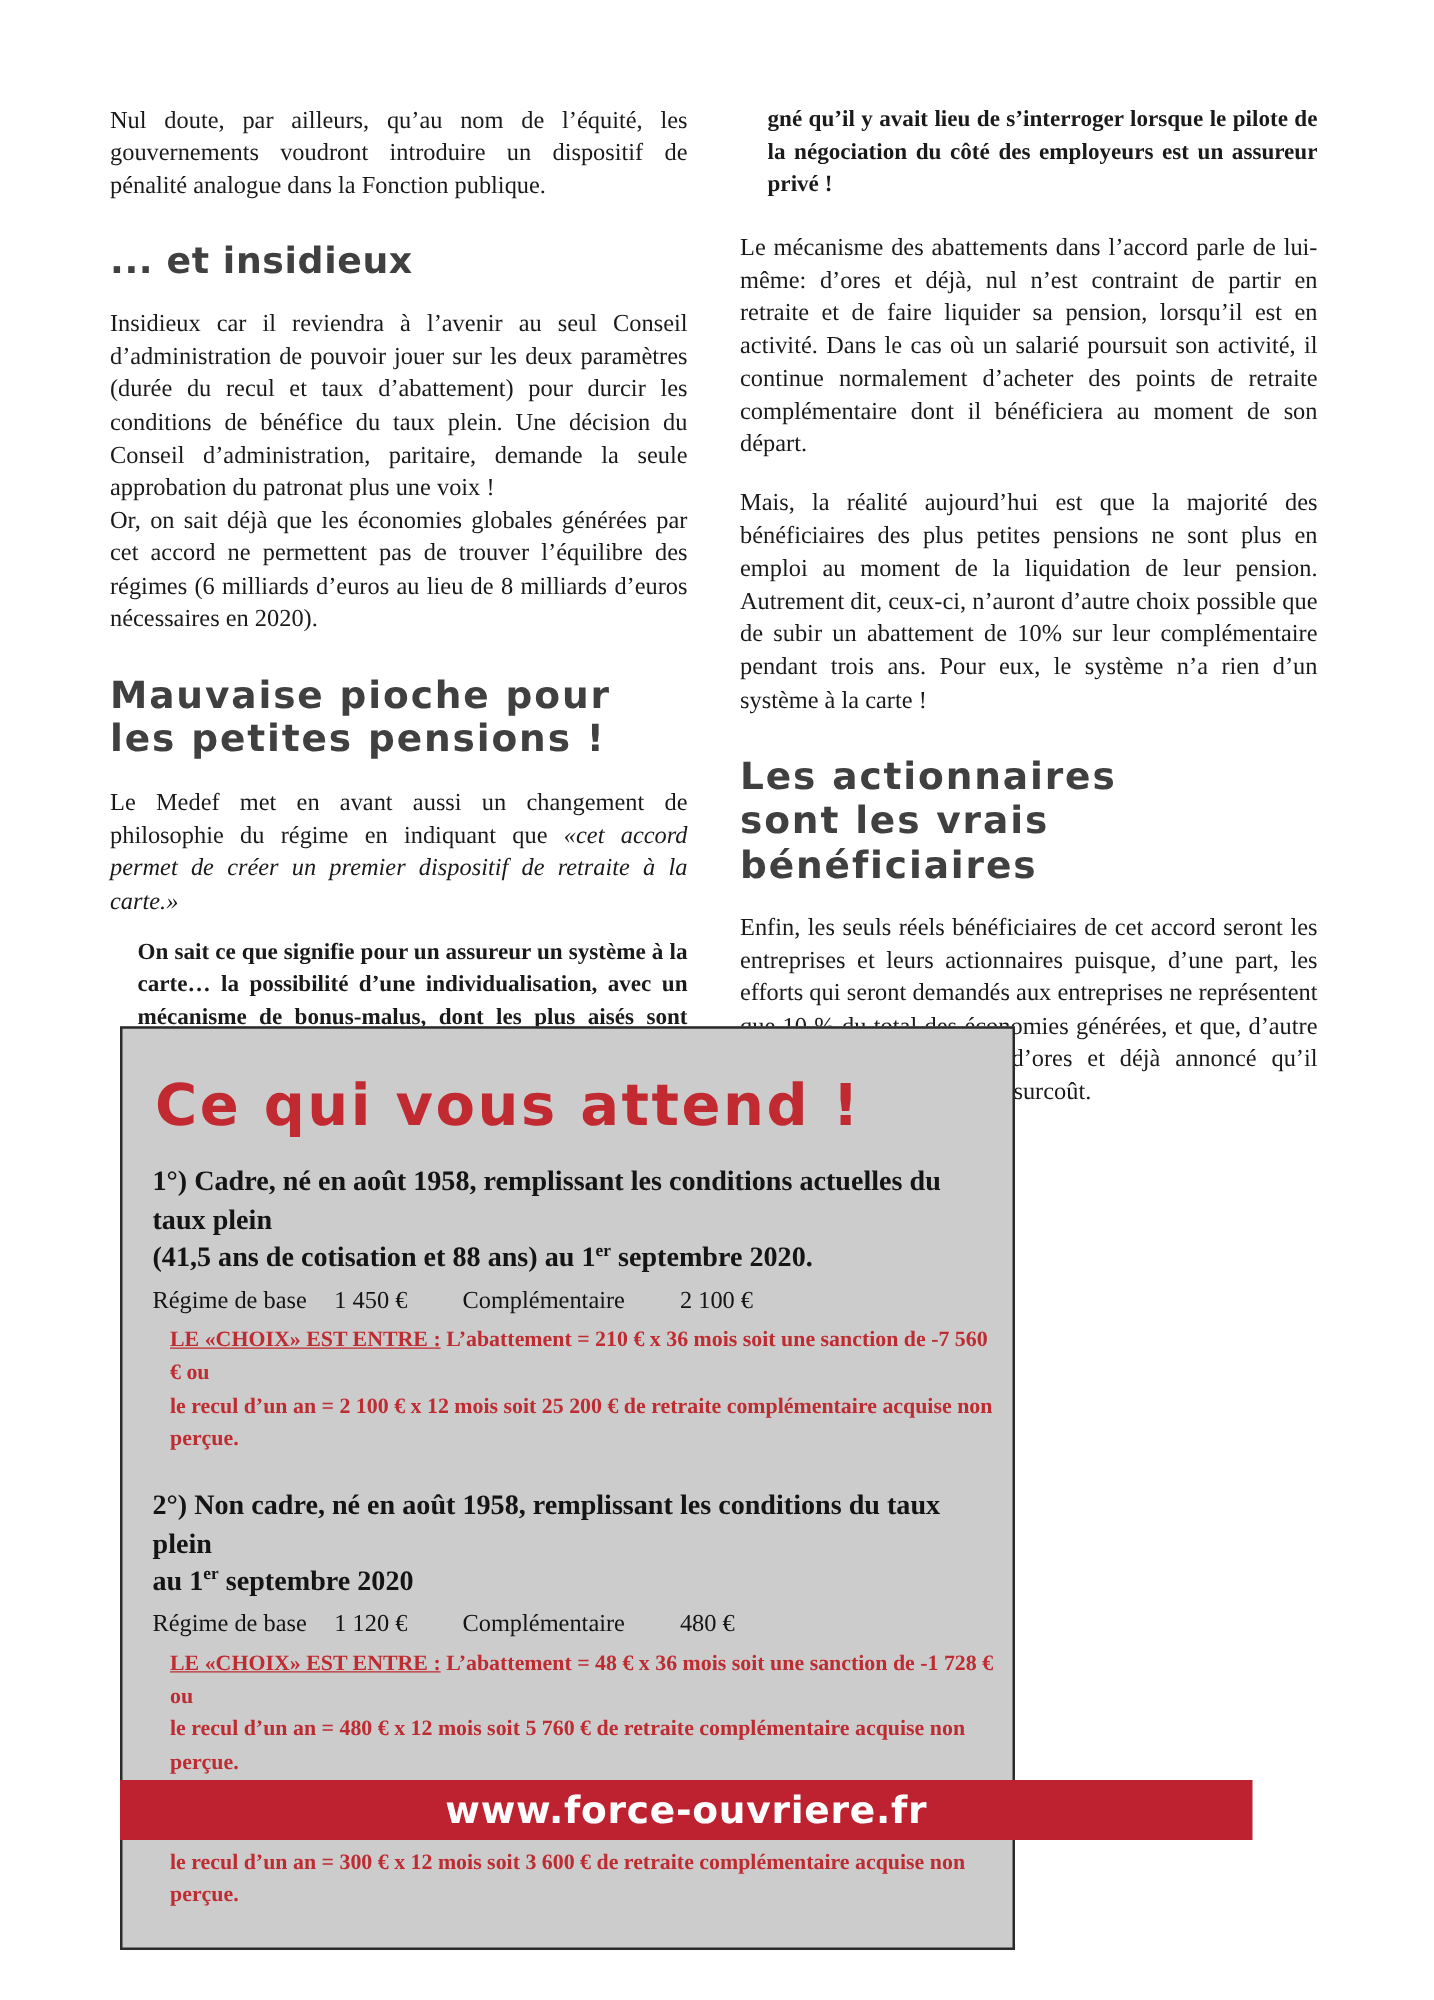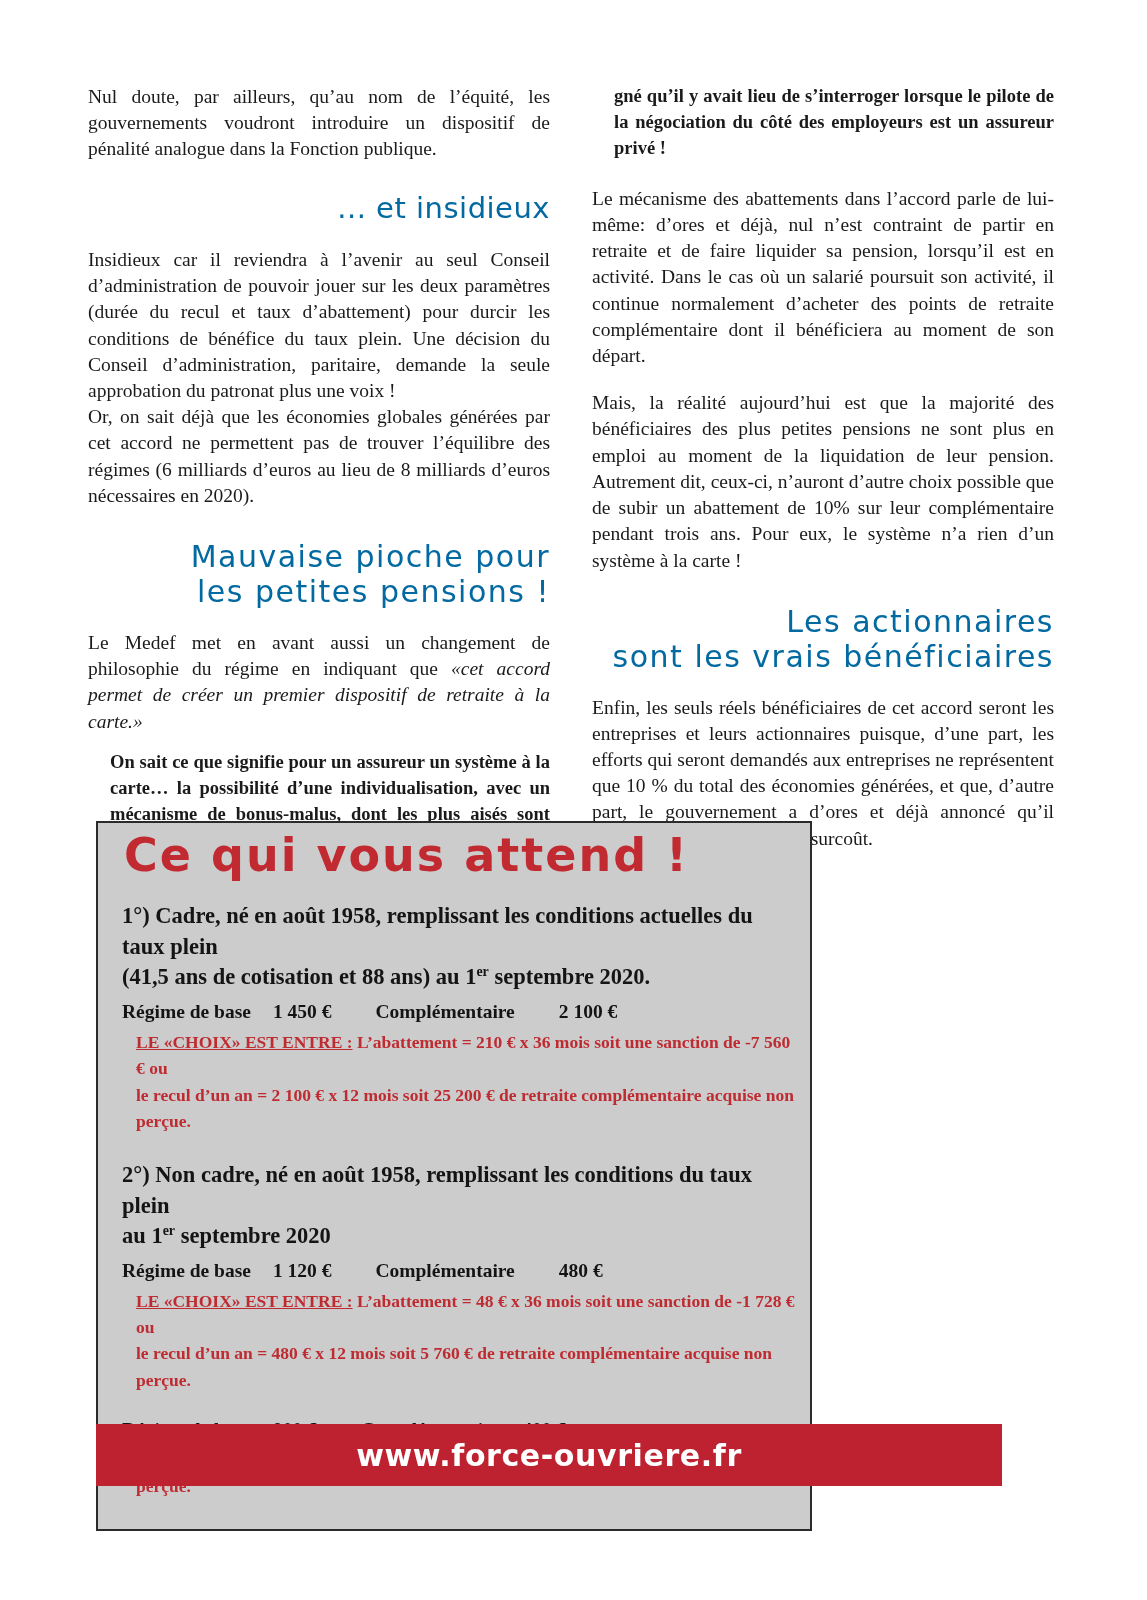--- a/index.html
+++ b/index.html
@@ -48,24 +48,24 @@
     line-height: 1.4;
     font-weight: bold;
     text-align: justify;
   }
   .indent-quote {
     padding-left: 22px;
   }
 
   
   .redhead {
-    color: #0369a1;
+    color: #404040;
     font-family: "DejaVu Sans", "Liberation Sans", sans-serif;
-    font-weight: normal;
-    text-align: right;
+    font-weight: bold;
+    text-align: left;
     letter-spacing: 0.5px;
     line-height: 1.18;
   }
   .redhead.h-small {
     font-size: 29px;
     margin: 28px 0 22px 0;
   }
   .redhead.h-big {
     font-size: 30px;
     margin: 30px 0 20px 0;
@@ -75,42 +75,42 @@
 
   
   .panel {
     position: absolute;
     left: 96px;
     top: 821px;
     width: 716px;
     background: #CCCCCC;
     border: 2px solid #2b2b2b;
     box-sizing: border-box;
-    padding: 6px 14px 22px 14px;
+    padding: 35px 14px 22px 14px;
   }
   .panel-title {
     color: #C12A31;
     font-family: "DejaVu Sans", "Liberation Sans", sans-serif;
     font-weight: bold;
     font-size: 46px;
     letter-spacing: 2px;
     margin: 2px 0 22px 12px;
     line-height: 1.05;
   }
   .case { margin: 0 0 8px 0; }
   .case-head {
     font-weight: bold;
     font-size: 22.5px;
     line-height: 1.36;
     margin: 0 0 8px 10px;
     color: #141414;
   }
   .case-head .ln { display: block; }
   .case-amounts {
-    font-weight: bold;
+    font-weight: normal;
     font-size: 19.5px;
     margin: 0 0 6px 10px;
     color: #141414;
   }
   .case-amounts .sp { display: inline-block; width: 22px; }
   .case-red {
     color: #BE2B31;
     font-weight: bold;
     font-size: 17.5px;
     line-height: 1.5;
@@ -121,21 +121,21 @@
   .case-spacer { height: 18px; }
 
   sup.ord { font-size: 0.62em; vertical-align: super; }
 
   
   .footer {
     position: absolute;
     left: 96px;
     top: 1424px;
     width: 906px;
-    height: 62px;
+    height: 48px;
     background: #BE2230;
     display: flex;
     align-items: center;
     justify-content: center;
   }
   .footer-url {
     color: #ffffff;
     font-family: "DejaVu Sans", "Liberation Sans", sans-serif;
     font-weight: bold;
     font-size: 30px;

